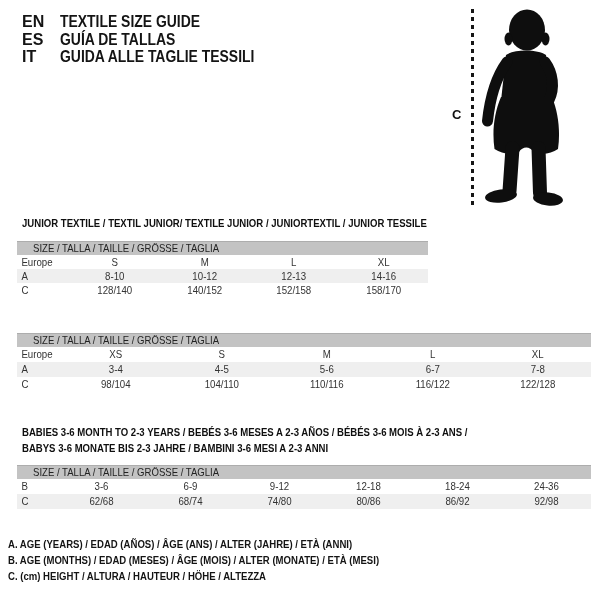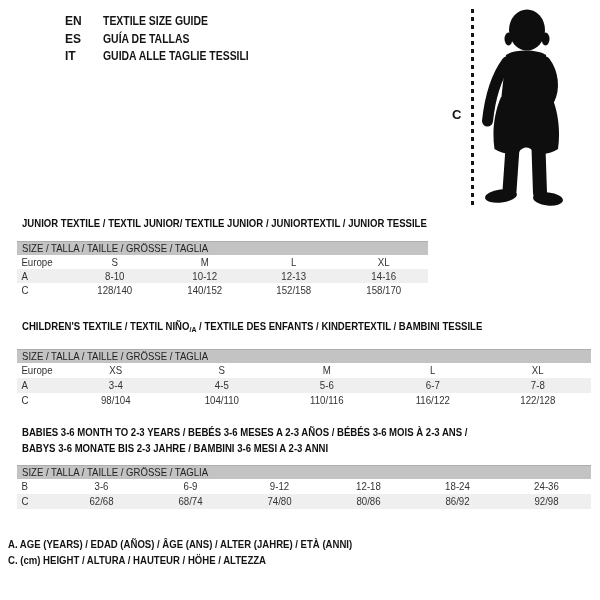--- a/index.html
+++ b/index.html
@@ -4,39 +4,39 @@
 <style>
   html,body{margin:0;padding:0;background:#fff;}
   .canvas{
     position:relative;width:600px;height:600px;background:#ffffff;overflow:hidden;
     font-family:"Liberation Sans",sans-serif;color:#1f1f1f;
   }
   .cond{display:inline-block;transform:scaleX(0.87);transform-origin:0 50%;white-space:nowrap;}
 
   
   .langs{position:absolute;left:22px;top:13px;}
-  .lang-row{display:flex;line-height:17.5px;font-size:12px;font-weight:bold;color:#141414;margin-left:43px;}
+  .lang-row{display:flex;line-height:17.5px;font-size:16px;font-weight:bold;color:#141414;}
   .lang-code{width:38px;}
 
   
   .hline{position:absolute;left:471px;top:9px;width:3px;height:197px;
     background:repeating-linear-gradient(to bottom,#161616 0 4.5px,transparent 4.5px 8px);}
   .hmark{position:absolute;left:452px;top:107px;font-size:13px;font-weight:bold;color:#111;}
   .baby{position:absolute;left:479px;top:5px;}
 
   
   .sizetable{position:absolute;left:17px;}
   .t1{top:217px;width:411px;}
   .t2{top:320px;width:574px;}
   .t3{top:425px;width:574px;}
   .ttitle{padding-left:5px;font-size:11px;font-weight:bold;color:#0f0f0f;line-height:12px;white-space:nowrap;}
   .t3 .ttitle{line-height:15.5px;}
   .tsub{font-size:8px;vertical-align:-2px;}
   .bar{height:13.5px;line-height:13px;background:#c3c3c3;border-top:1px solid #adadad;
-    box-sizing:border-box;padding-left:5px;font-size:11px;color:#222;}
+    box-sizing:border-box;padding-left:16px;font-size:11px;color:#222;}
   .t1 .bar{margin-top:12px;}
   .t2 .bar{margin-top:13px;}
   .t3 .bar{margin-top:9px;}
   .trow{display:flex;font-size:11px;color:#333;}
   .t1 .trow{height:14.3px;line-height:14.3px;}
   .t2 .trow,.t3 .trow{height:15px;line-height:15px;}
   .trow.shade{background:#efefef;}
   .tlabel{padding-left:5px;transform:scaleX(0.88);transform-origin:0 50%;white-space:nowrap;box-sizing:border-box;}
   .t1 .tlabel{width:53px;}
   .t2 .tlabel{width:46px;}
@@ -113,23 +113,20 @@
           <div class="tlabel">C</div>
           <div class="tcell">128/140</div>
           <div class="tcell">140/152</div>
           <div class="tcell">152/158</div>
           <div class="tcell">158/170</div>
         </div>
       </div>
   </div>
 
   <div class="sizetable t2">
-    <div class="ttitle">
-      <span class="cond"><span>CHILDREN'S TEXTILE / TEXTIL NIÑO</span><span class="tsub">/A</span><span> / TEXTILE DES ENFANTS / KINDERTEXTIL / BAMBINI TESSILE</span></span>
-    </div>
     <div class="bar">
       <span class="cond">SIZE / TALLA / TAILLE / GRÖSSE / TAGLIA</span>
     </div>
     <div class="tbody">
         <div class="trow">
           <div class="tlabel">Europe</div>
           <div class="tcell">XS</div>
           <div class="tcell">S</div>
           <div class="tcell">M</div>
           <div class="tcell">L</div>
@@ -179,16 +176,17 @@
           <div class="tcell">74/80</div>
           <div class="tcell">80/86</div>
           <div class="tcell">86/92</div>
           <div class="tcell">92/98</div>
         </div>
       </div>
   </div>
 
   <div class="footnotes" id="footnotes">
       <div class="fline"><span class="cond">A. AGE (YEARS) / EDAD (AÑOS) / ÂGE (ANS) / ALTER (JAHRE) / ETÀ (ANNI)</span></div>
+      <div class="fline"><span class="cond">B. AGE (MONTHS) / EDAD (MESES) / ÂGE (MOIS) / ALTER (MONATE) / ETÀ (MESI)</span></div>
       <div class="fline"><span class="cond">C. (cm) HEIGHT / ALTURA / HAUTEUR / HÖHE / ALTEZZA</span></div>
     </div>
 
 </div>
 
 </body></html>

